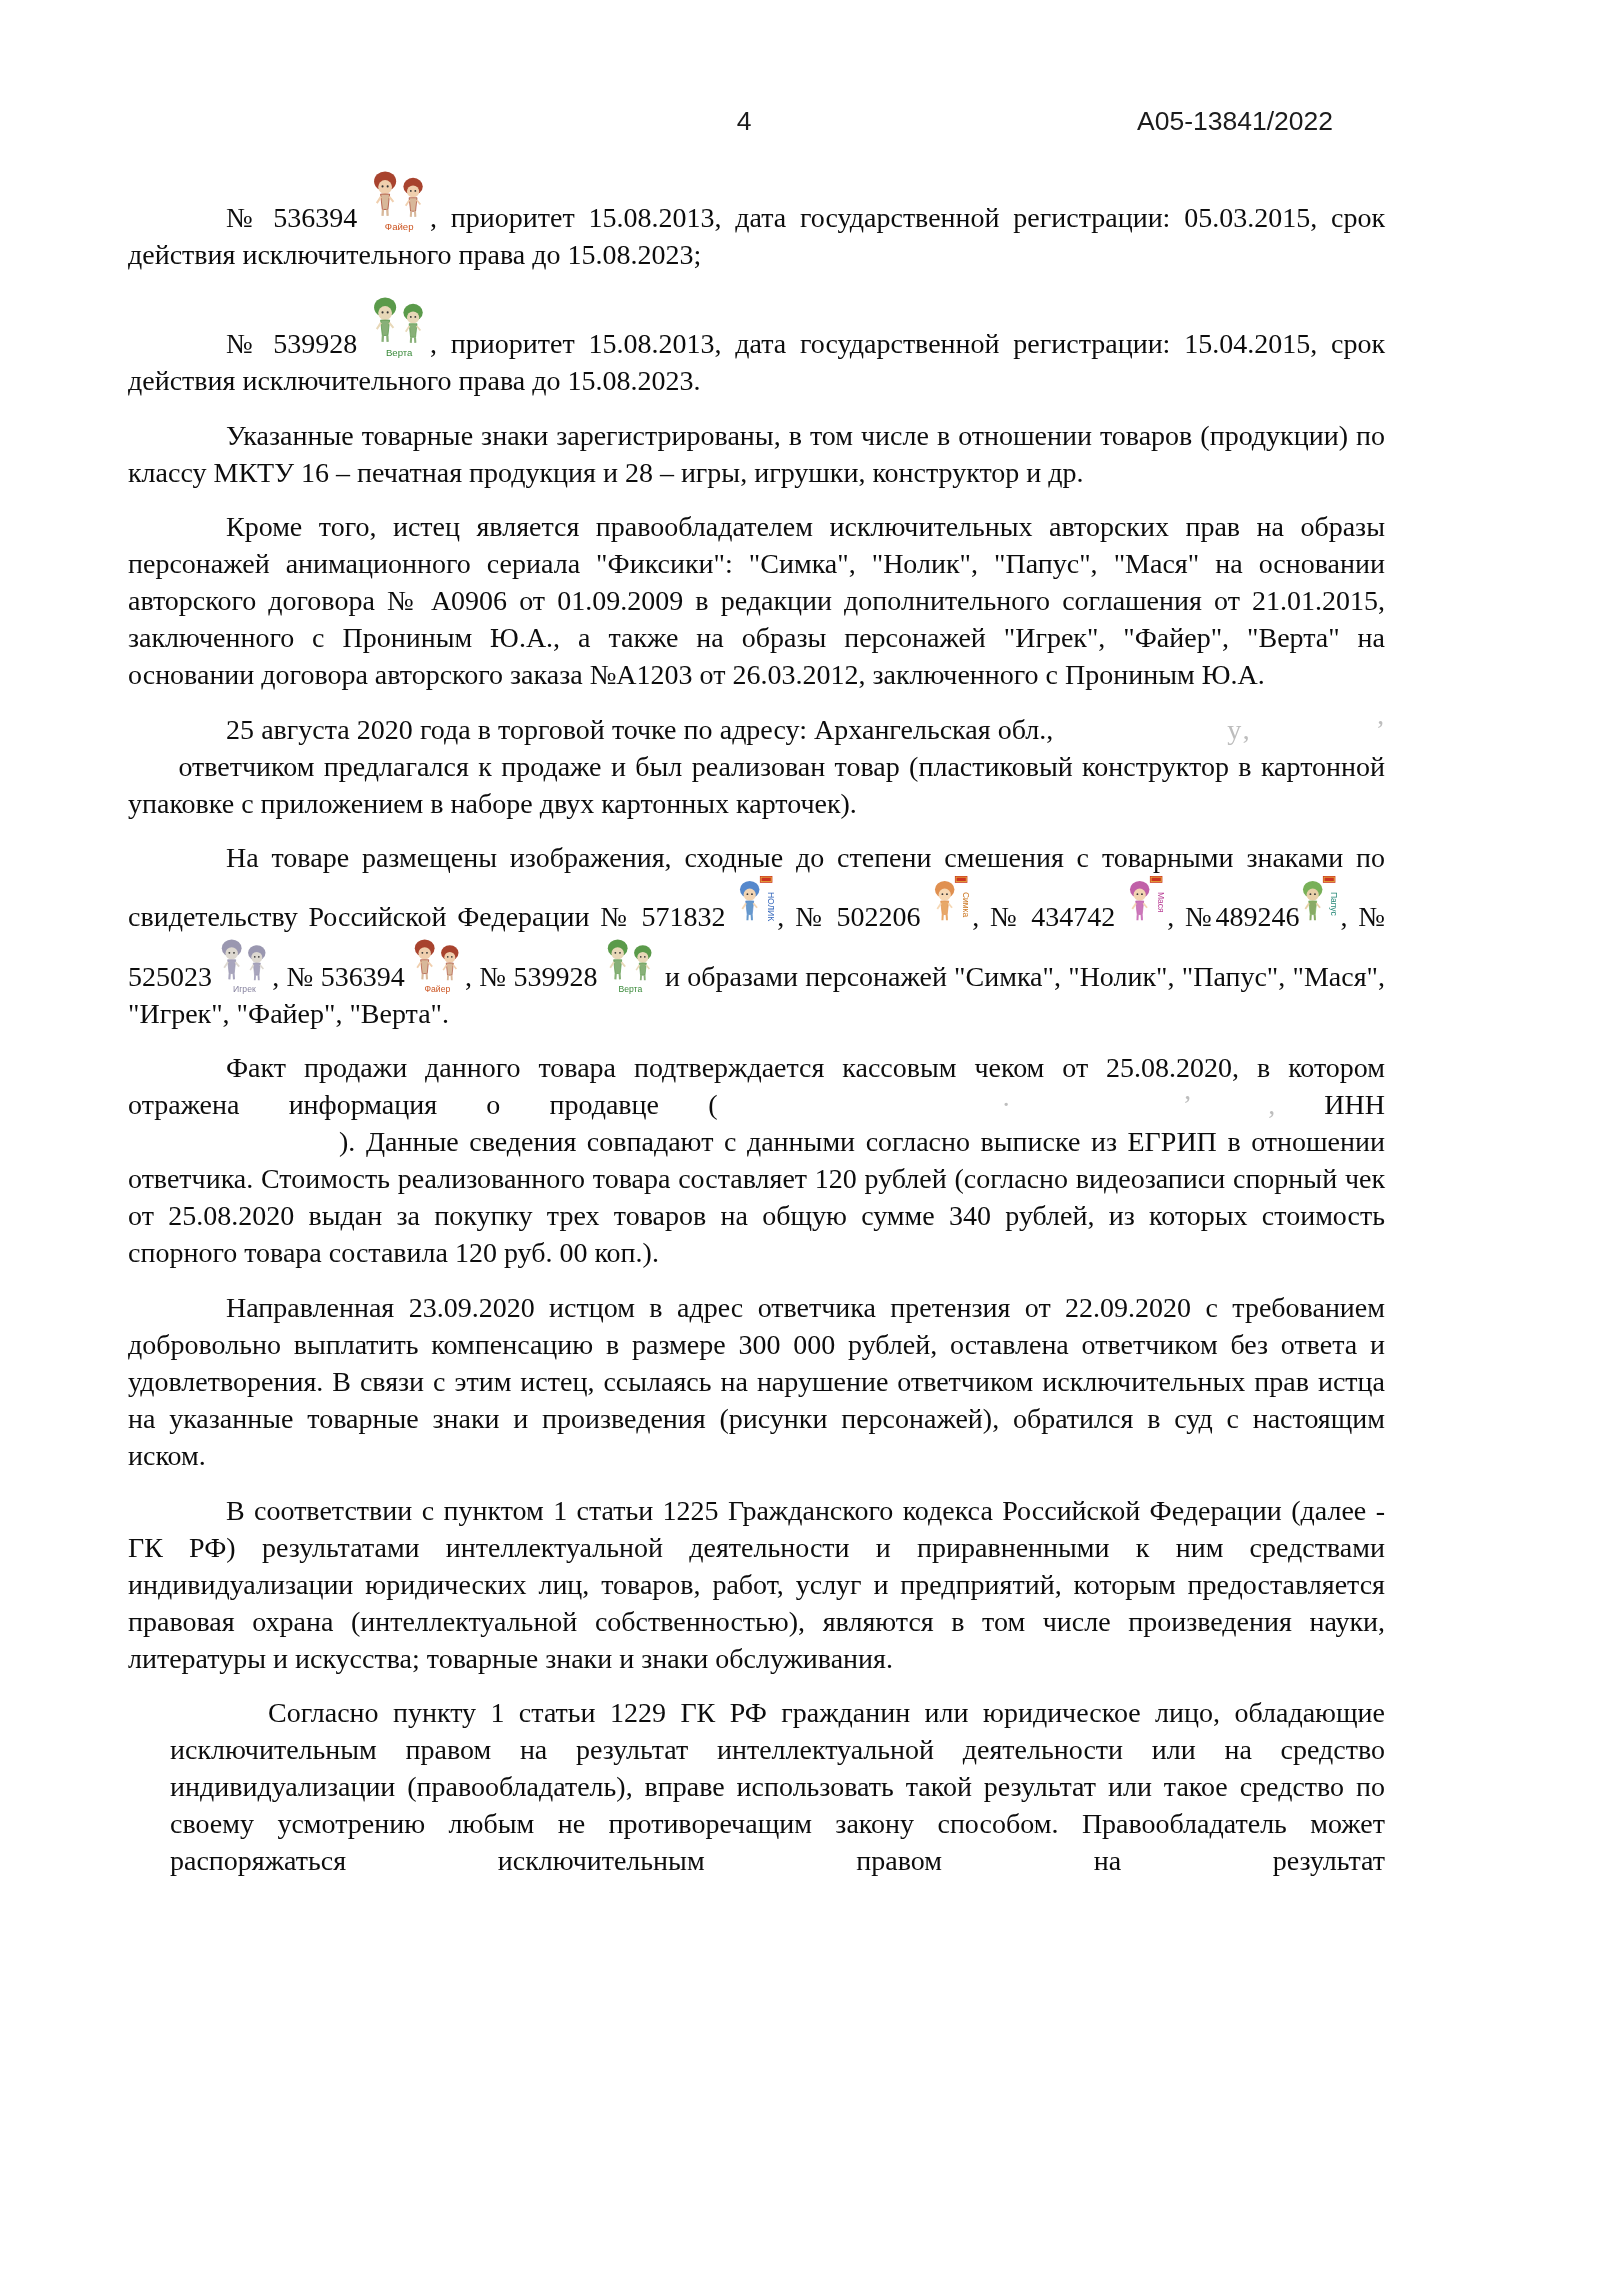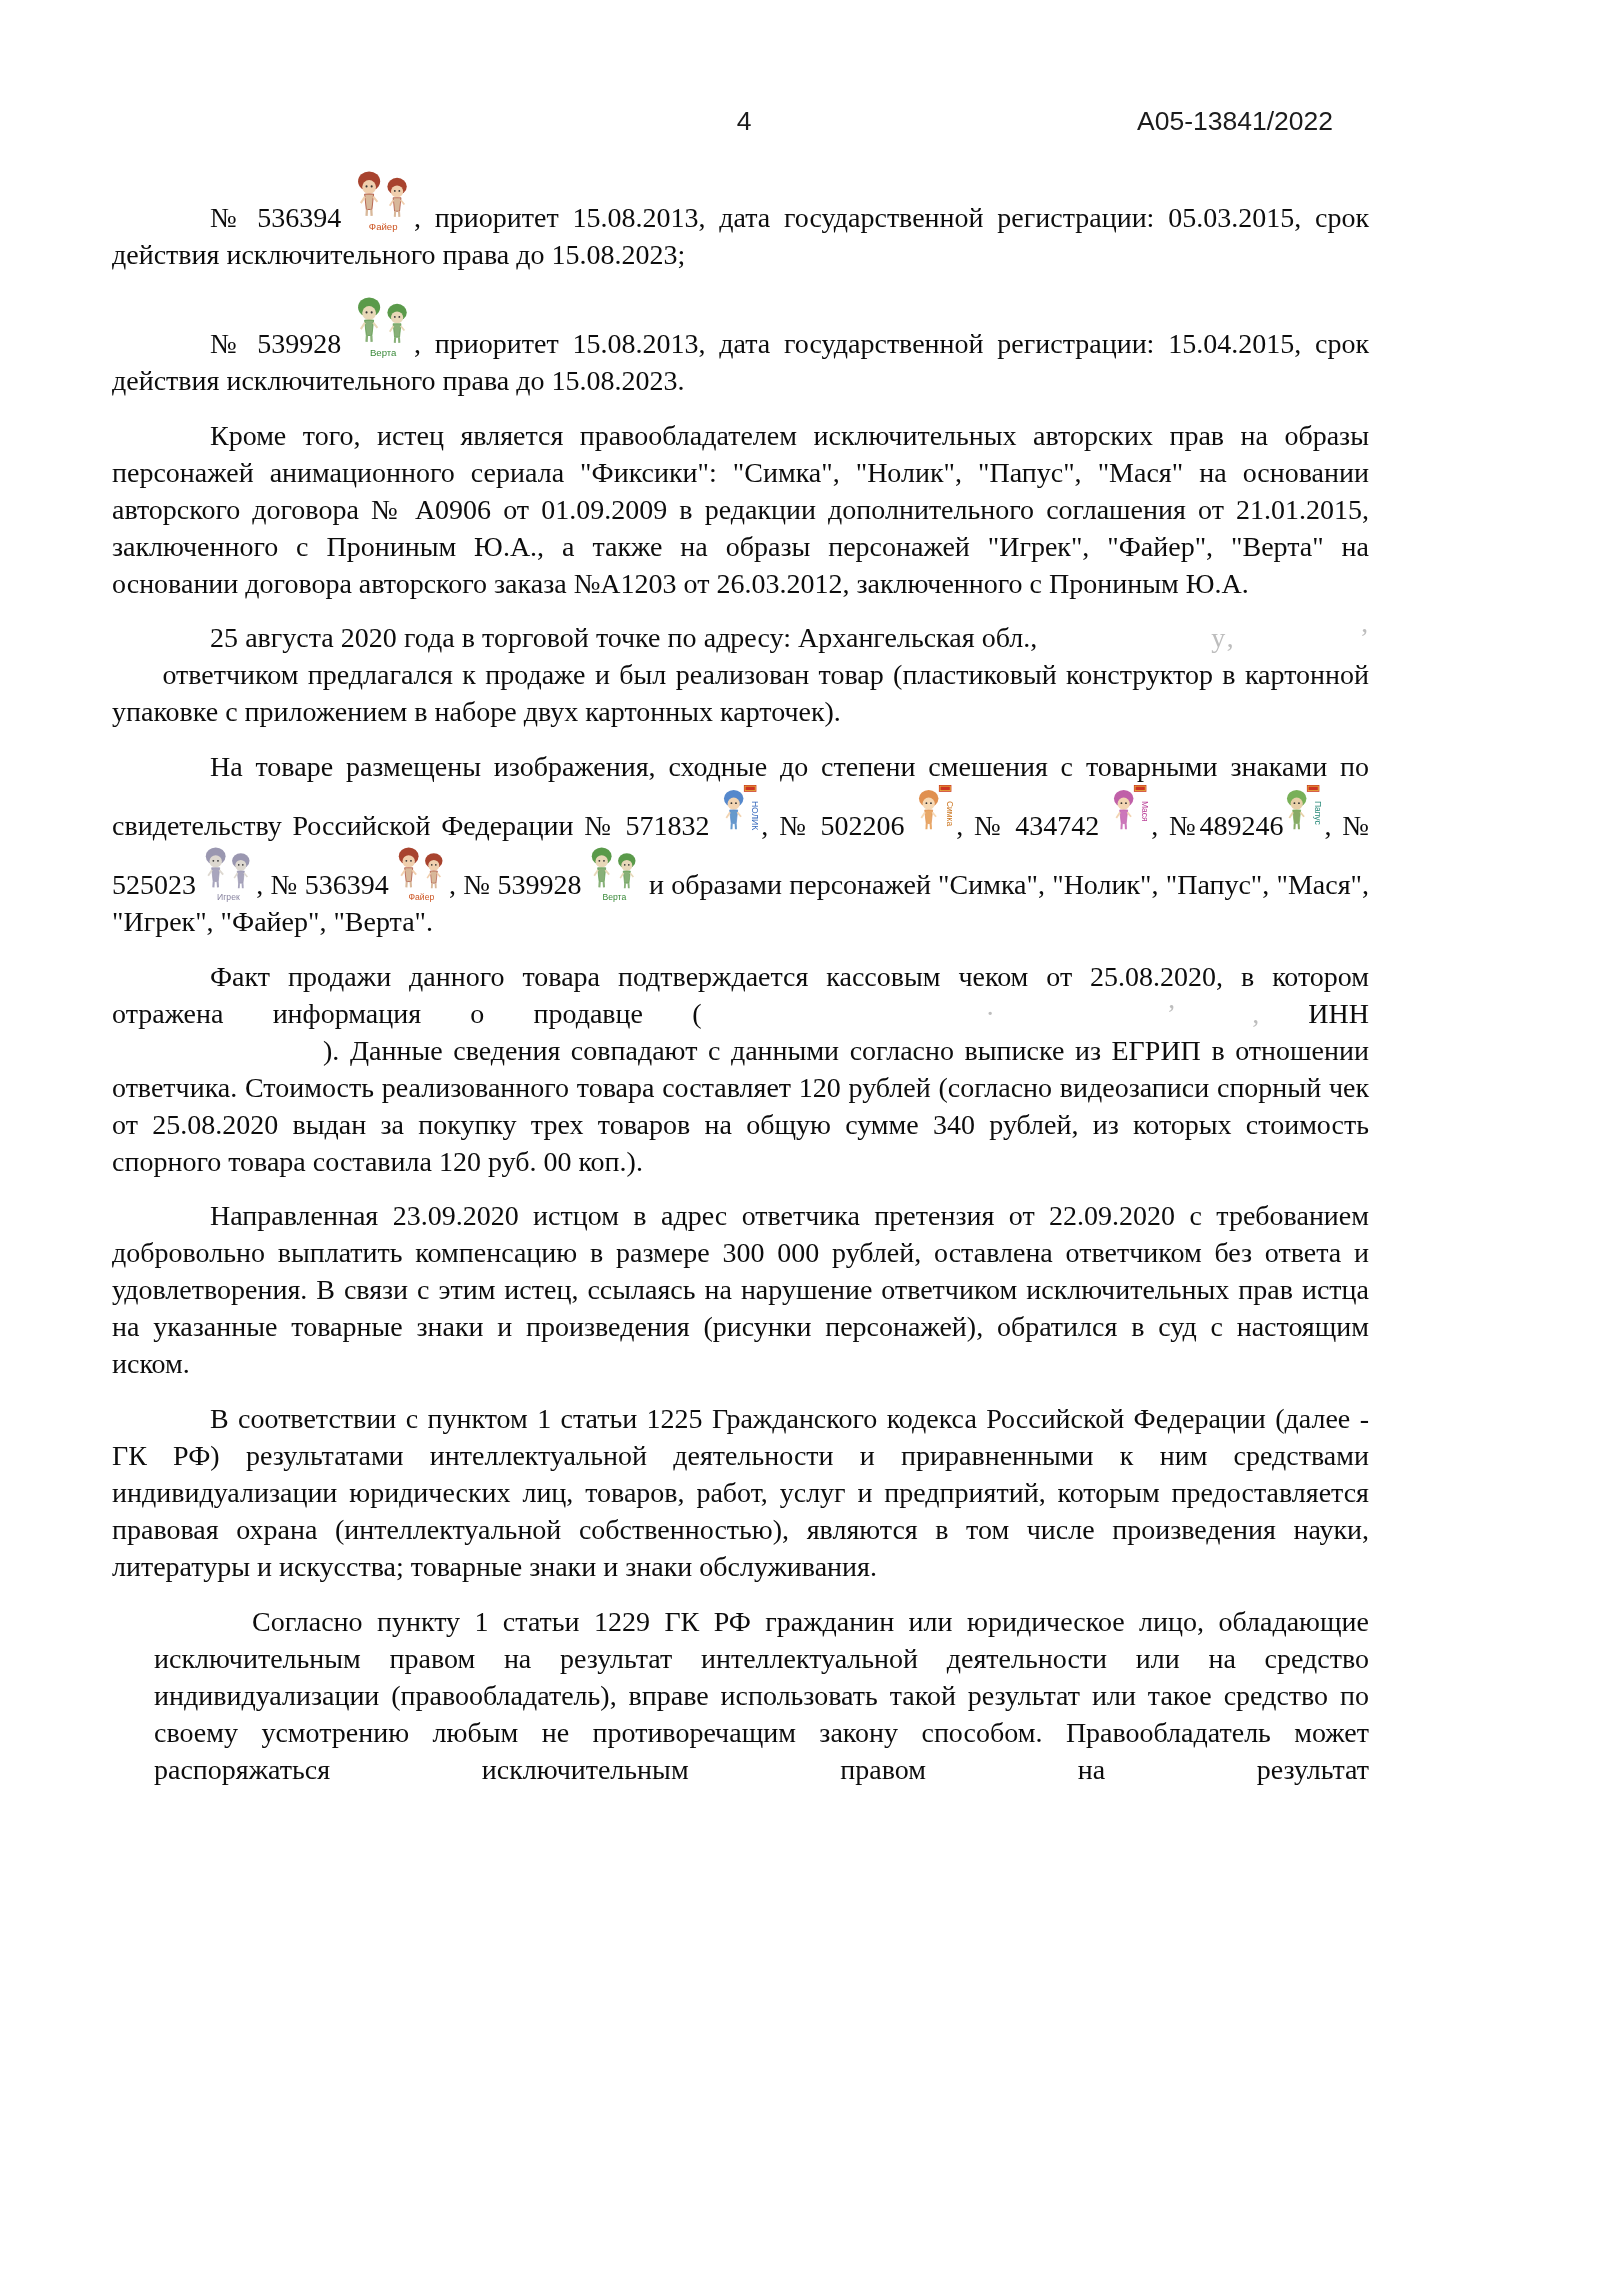--- a/index.html
+++ b/index.html
@@ -13,21 +13,21 @@
     margin:0 auto;
   }
   .header{
     position:absolute;top:106px;left:116px;right:248px;height:39px;
     font-family:"Liberation Sans", sans-serif;
     font-size:26.5px;color:#1c1c1c;
   }
   .page-num{position:absolute;left:0;right:0;text-align:center;}
   .case-num{position:absolute;right:39px;top:0;}
   .doc-body{
-    position:absolute;top:165px;left:112px;width:1257px;
+    position:absolute;top:165px;left:128px;width:1257px;
   }
   .doc-body p{
     margin:0 0 17.6px 0;
     font-size:28px;
     line-height:37px;
     text-align:justify;
     text-indent:98px;
   }
   .doc-body p.continues{ text-align-last:justify;margin-left:42px; }
   .gap{display:inline-block;height:2px;}
@@ -91,20 +91,21 @@
               <circle cx="8" cy="12" r="0.8" fill="#333"></circle>
               <circle cx="12" cy="12" r="0.8" fill="#333"></circle>
               <path d="M6.5 18 L13.5 18 L12.2 30 L7.8 30 Z" fill="#88b078" stroke="#5a9a4a" stroke-width="0.6"></path>
               <line x1="6.8" y1="20" x2="3.5" y2="25" stroke="#e8d8b8" stroke-width="1.6"></line>
               <line x1="13.2" y1="20" x2="16.5" y2="24" stroke="#e8d8b8" stroke-width="1.6"></line>
               <line x1="8.3" y1="30" x2="8" y2="35" stroke="#88b078" stroke-width="1.8"></line>
               <line x1="11.7" y1="30" x2="12" y2="35" stroke="#88b078" stroke-width="1.8"></line>
             </g>
             <text x="22" y="48" text-anchor="middle" font-family="Liberation Sans, sans-serif" font-size="7.5" fill="#3a8a3a">Верта</text>
           </svg></span><span>, приоритет 15.08.2013, дата государственной регистрации: 15.04.2015, срок действия исключительного права до 15.08.2023.</span></p>
+      <p><span>Указанные товарные знаки зарегистрированы, в том числе в отношении товаров (продукции) по классу МКТУ 16 – печатная продукция и 28 – игры, игрушки, конструктор и др.</span></p>
       <p><span>Кроме того, истец  является правообладателем исключительных авторских прав на образы персонажей анимационного сериала "Фиксики": "Симка", "Нолик", "Папус", "Мася" на основании авторского договора № А0906 от 01.09.2009 в редакции дополнительного соглашения от 21.01.2015, заключенного с Прониным Ю.А., а также на образы персонажей "Игрек", "Файер", "Верта" на основании договора авторского заказа №А1203 от 26.03.2012, заключенного с Прониным Ю.А.</span></p>
       <p><span>25 августа 2020 года в торговой точке по адресу: Архангельская обл., </span><span class="gap" style="width: 167px;"></span><span class="faint">у‚</span><span class="gap" style="width: 125px;"></span><span class="faint">’</span><span class="gap" style="width: 41px;"></span><span> ответчиком предлагался к продаже и был реализован товар (пластиковый конструктор в картонной упаковке с приложением в наборе двух картонных карточек).</span></p>
       <p><span>На товаре размещены изображения, сходные до степени смешения с  товарными знаками по свидетельству Российской Федерации  № 571832 </span><span class="tm"><svg viewBox="0 0 34 52" width="41" height="59" style="font-size:29px">
             <rect x="20" y="0" width="11" height="6" fill="#cc3322"></rect>
             <rect x="21" y="1" width="9" height="4" fill="none" stroke="#e8c040" stroke-width="0.7"></rect>
             <g transform="translate(1,4) scale(1)">
               <ellipse cx="10" cy="8" rx="8.6" ry="7.6" fill="#5588cc"></ellipse>
               <circle cx="10" cy="12.5" r="5.4" fill="#f2d4b2"></circle>
               <circle cx="8" cy="12" r="0.8" fill="#333"></circle>
               <circle cx="12" cy="12" r="0.8" fill="#333"></circle>

